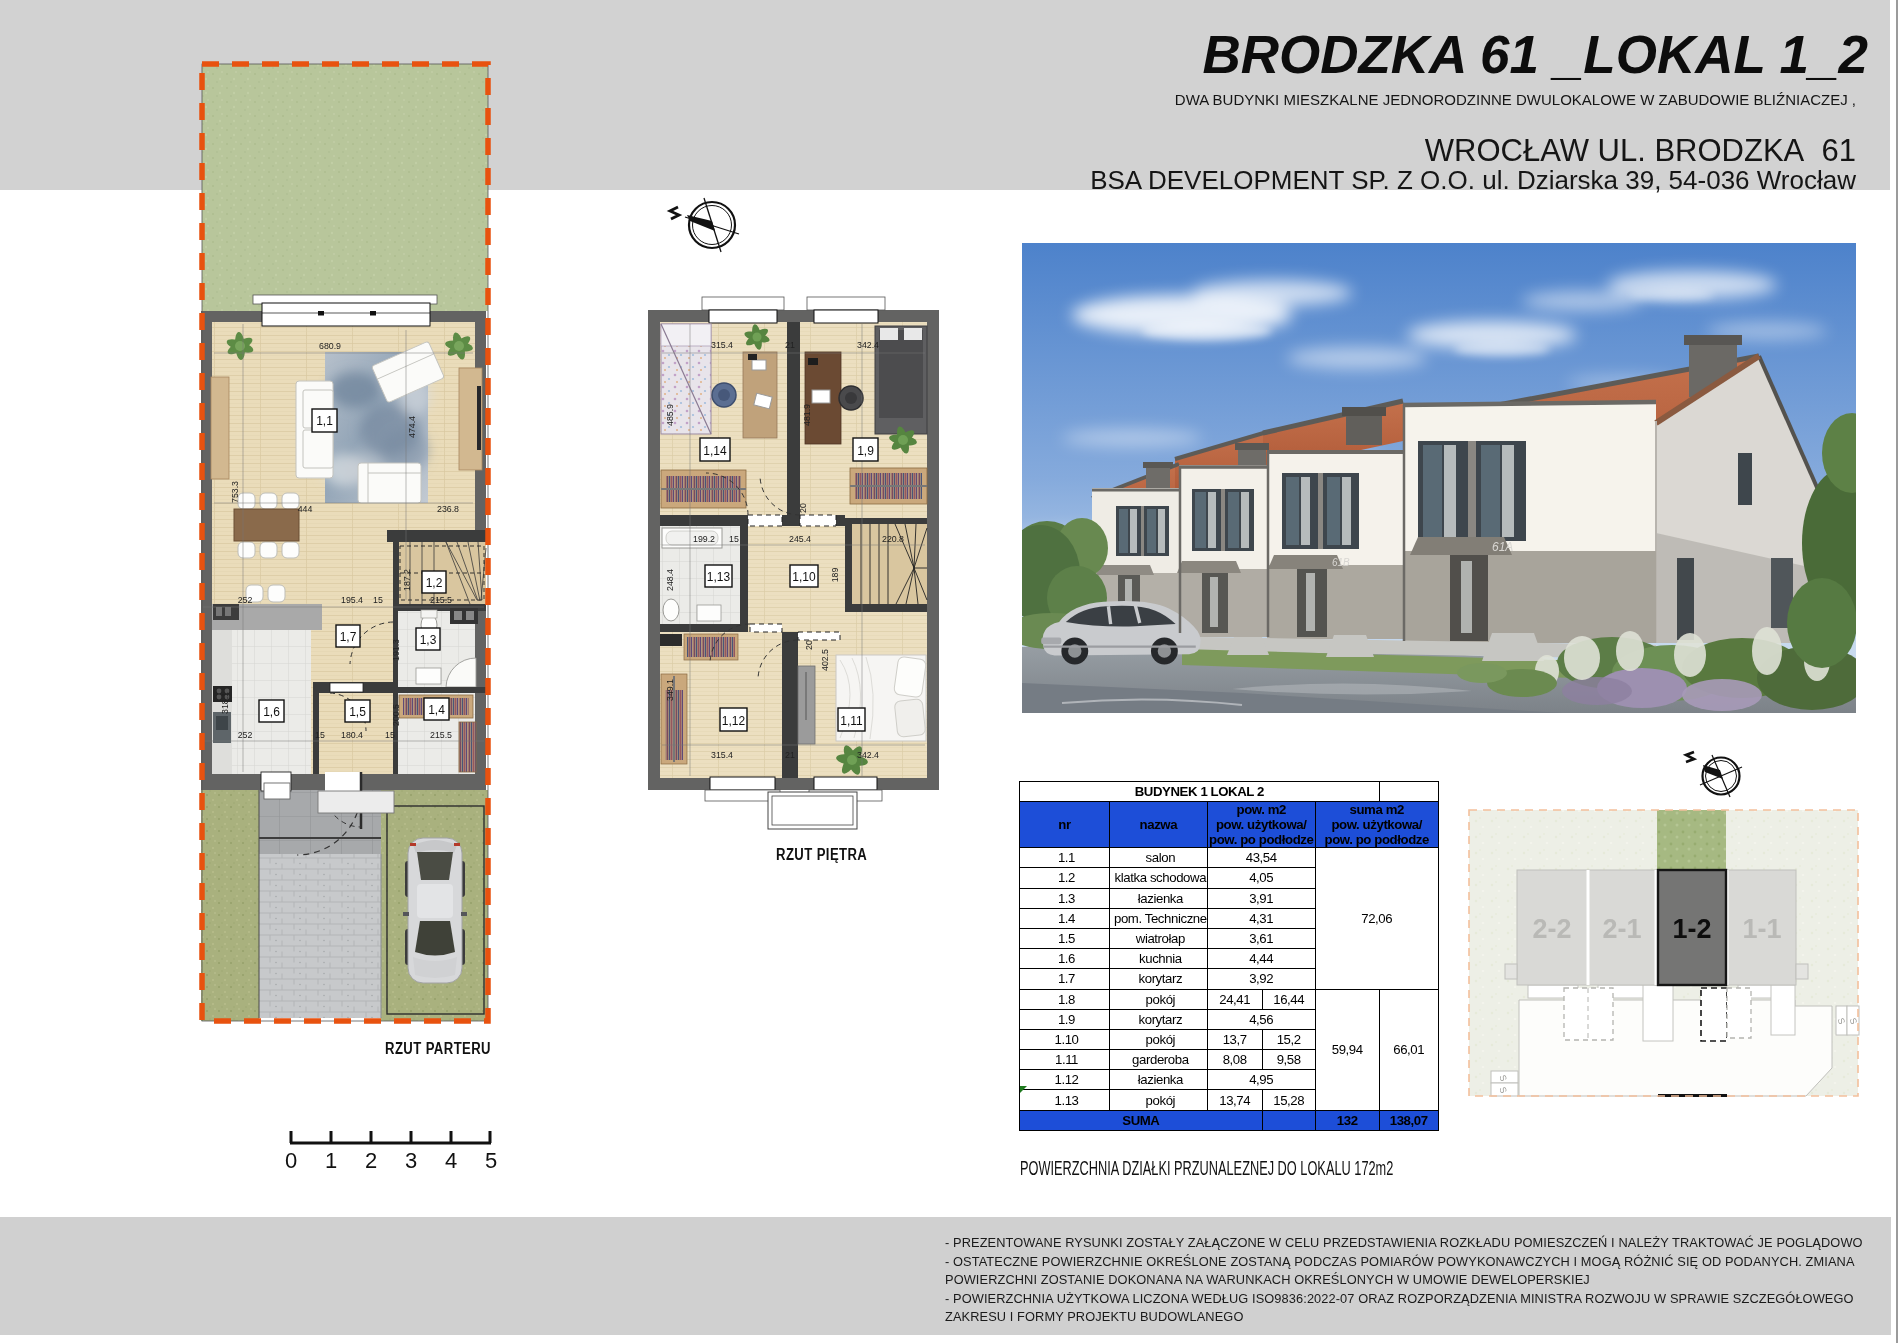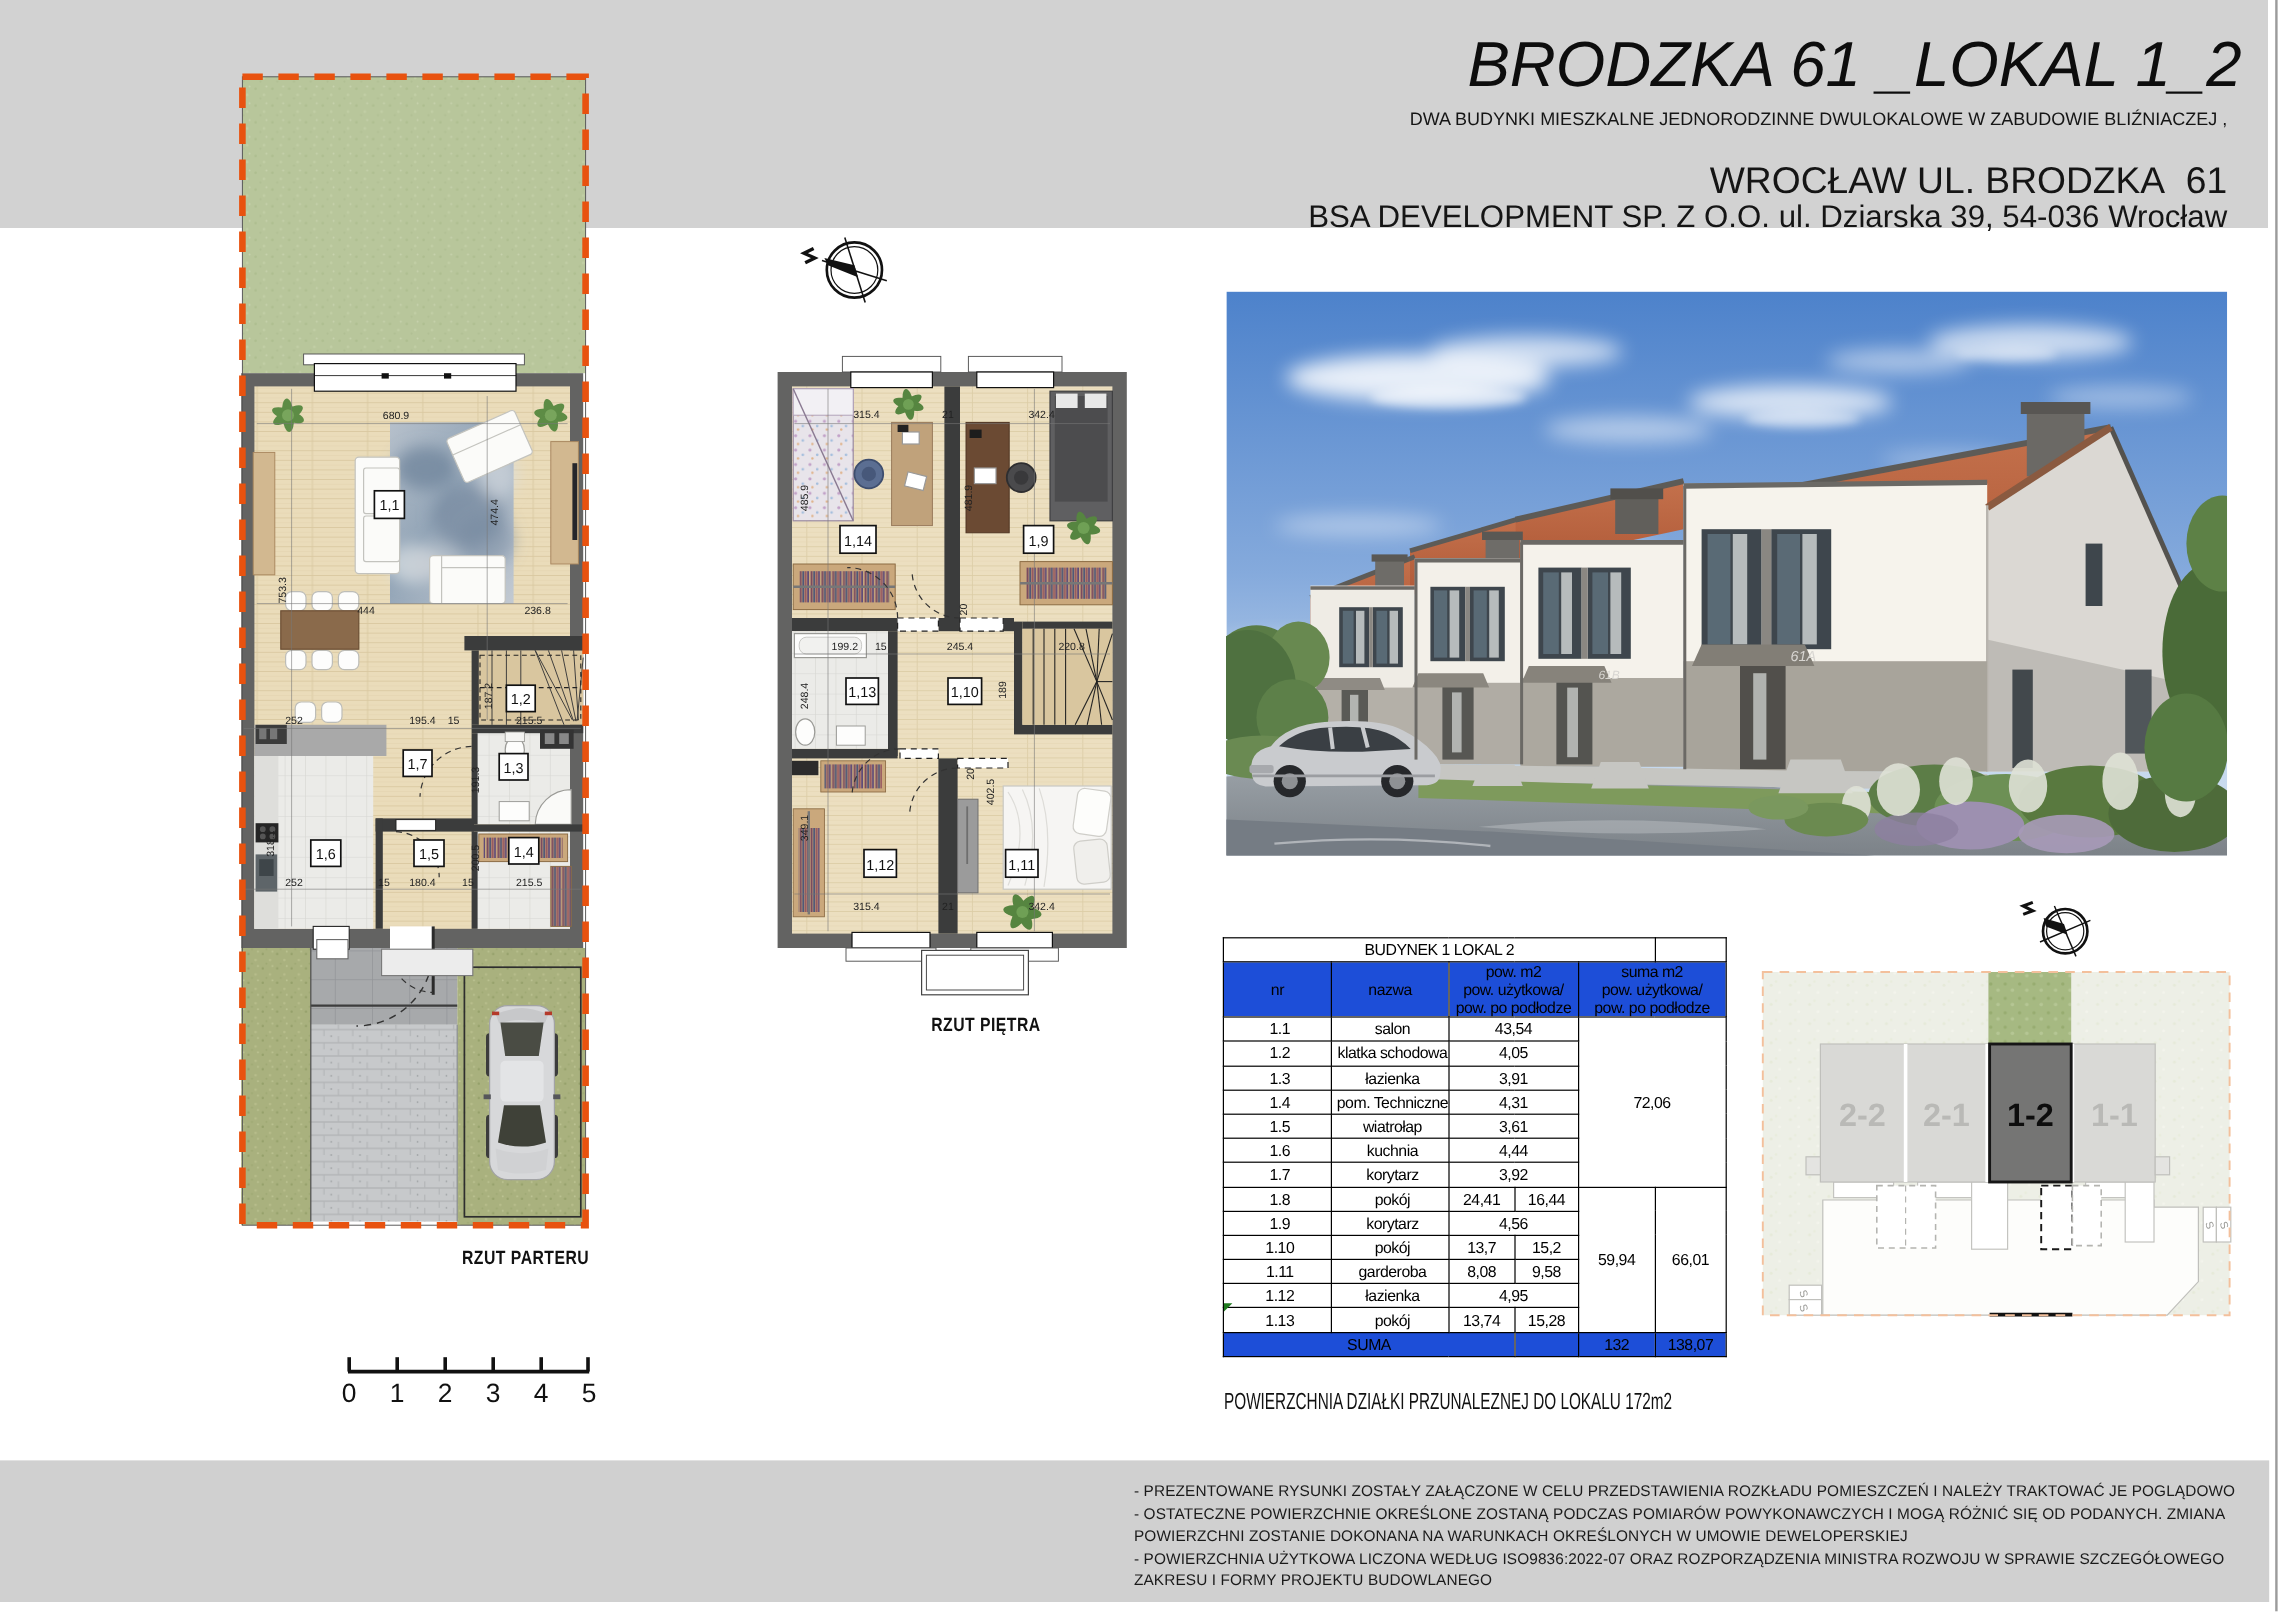--- a/index.html
+++ b/index.html
@@ -1,19 +1,19 @@
 <!DOCTYPE html>
 <html><head><meta charset="utf-8">
 <style>
 html,body{margin:0;padding:0}
 body{width:1900px;height:1343px;position:relative;font-family:"Liberation Sans",sans-serif;background:#fff;overflow:hidden}
 .abs{position:absolute}
 #topband{left:0;top:0;width:1890px;height:190px;background:#d2d2d2}
 #botband{left:0;top:1217px;width:1891px;height:118px;background:#d0d0d0}
-#title{right:32px;top:24px;font-size:53px;font-weight:normal;font-style:italic;color:#0d0d0d;white-space:nowrap}
+#title{right:32px;top:24px;font-size:53px;font-weight:bold;font-style:italic;color:#0d0d0d;white-space:nowrap}
 .sub{right:44px;text-align:right;color:#151515;white-space:nowrap}
 #rline{left:1896px;top:0;width:2px;height:1343px;background:#9b9b9b}
 #rzutp{left:385px;top:1040px;font-size:16px;font-weight:bold;letter-spacing:0.5px;color:#111;transform:scaleX(0.82);transform-origin:0 0;white-space:nowrap}
 #rzutpi{left:776px;top:846px;font-size:16px;font-weight:bold;letter-spacing:0.5px;color:#111;transform:scaleX(0.82);transform-origin:0 0;white-space:nowrap}
 #areatxt{left:1020px;top:1157px;font-size:19.5px;color:#111;transform:scaleX(0.655);transform-origin:0 0;white-space:nowrap}
 #disc{left:945px;top:1234px;width:950px;font-size:12.8px;line-height:18.6px;color:#1a1a1a;letter-spacing:0.1px}
 </style></head>
 <body>
 <div class="abs" id="topband"></div>
 <div class="abs" id="botband"></div>
@@ -716,21 +716,21 @@
  <line x1="246" y1="209" x2="246" y2="394"></line>
  <line x1="382" y1="162" x2="382" y2="398"></line>
 </g>
 </svg>
 <style>
 #tbl{left:1019px;top:781px;border-collapse:collapse;table-layout:fixed;font-size:13.2px;color:#000;letter-spacing:-0.4px}
 #tbl td{border:1.2px solid #000;padding:0;height:19.2px;overflow:hidden;white-space:nowrap}
 #tbl .n{padding-left:4px;text-align:center}
 #tbl .c{text-align:center}
 #tbl .g{background:#1d4ed8}
-#tbl .b{font-weight:normal}
+#tbl .b{font-weight:bold}
 </style>
 <table class="abs" id="tbl">
 <colgroup>
       <col style="width:90px">
       <col style="width:87px">
       <col style="width:55px">
       <col style="width:53px">
       <col style="width:64px">
       <col style="width:59px">
     </colgroup>

